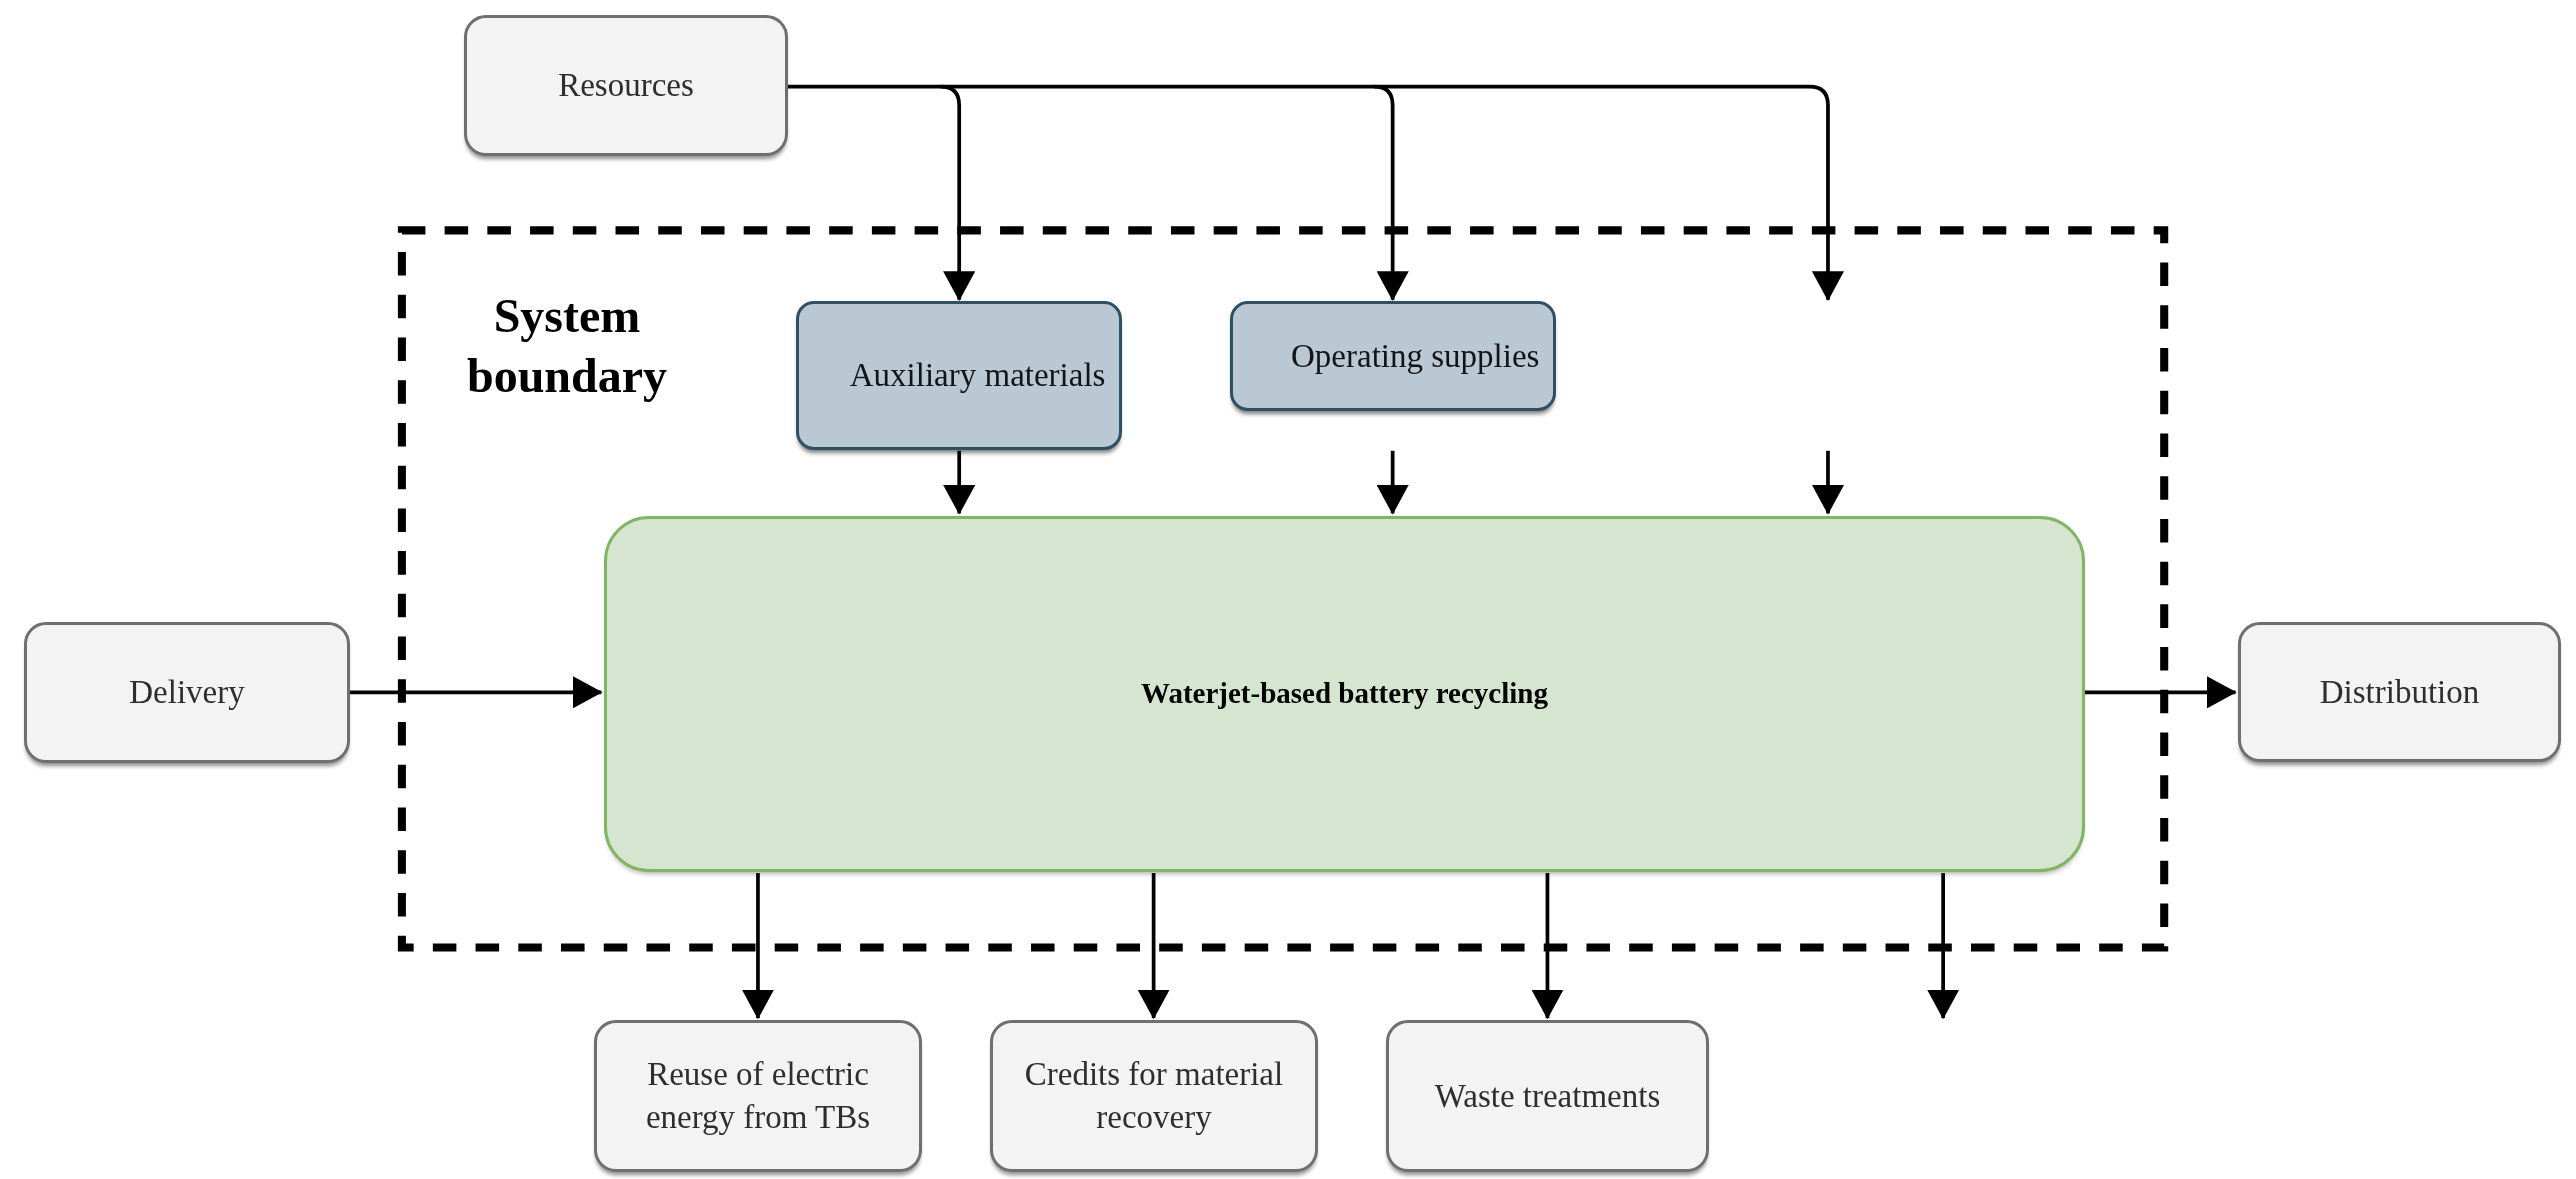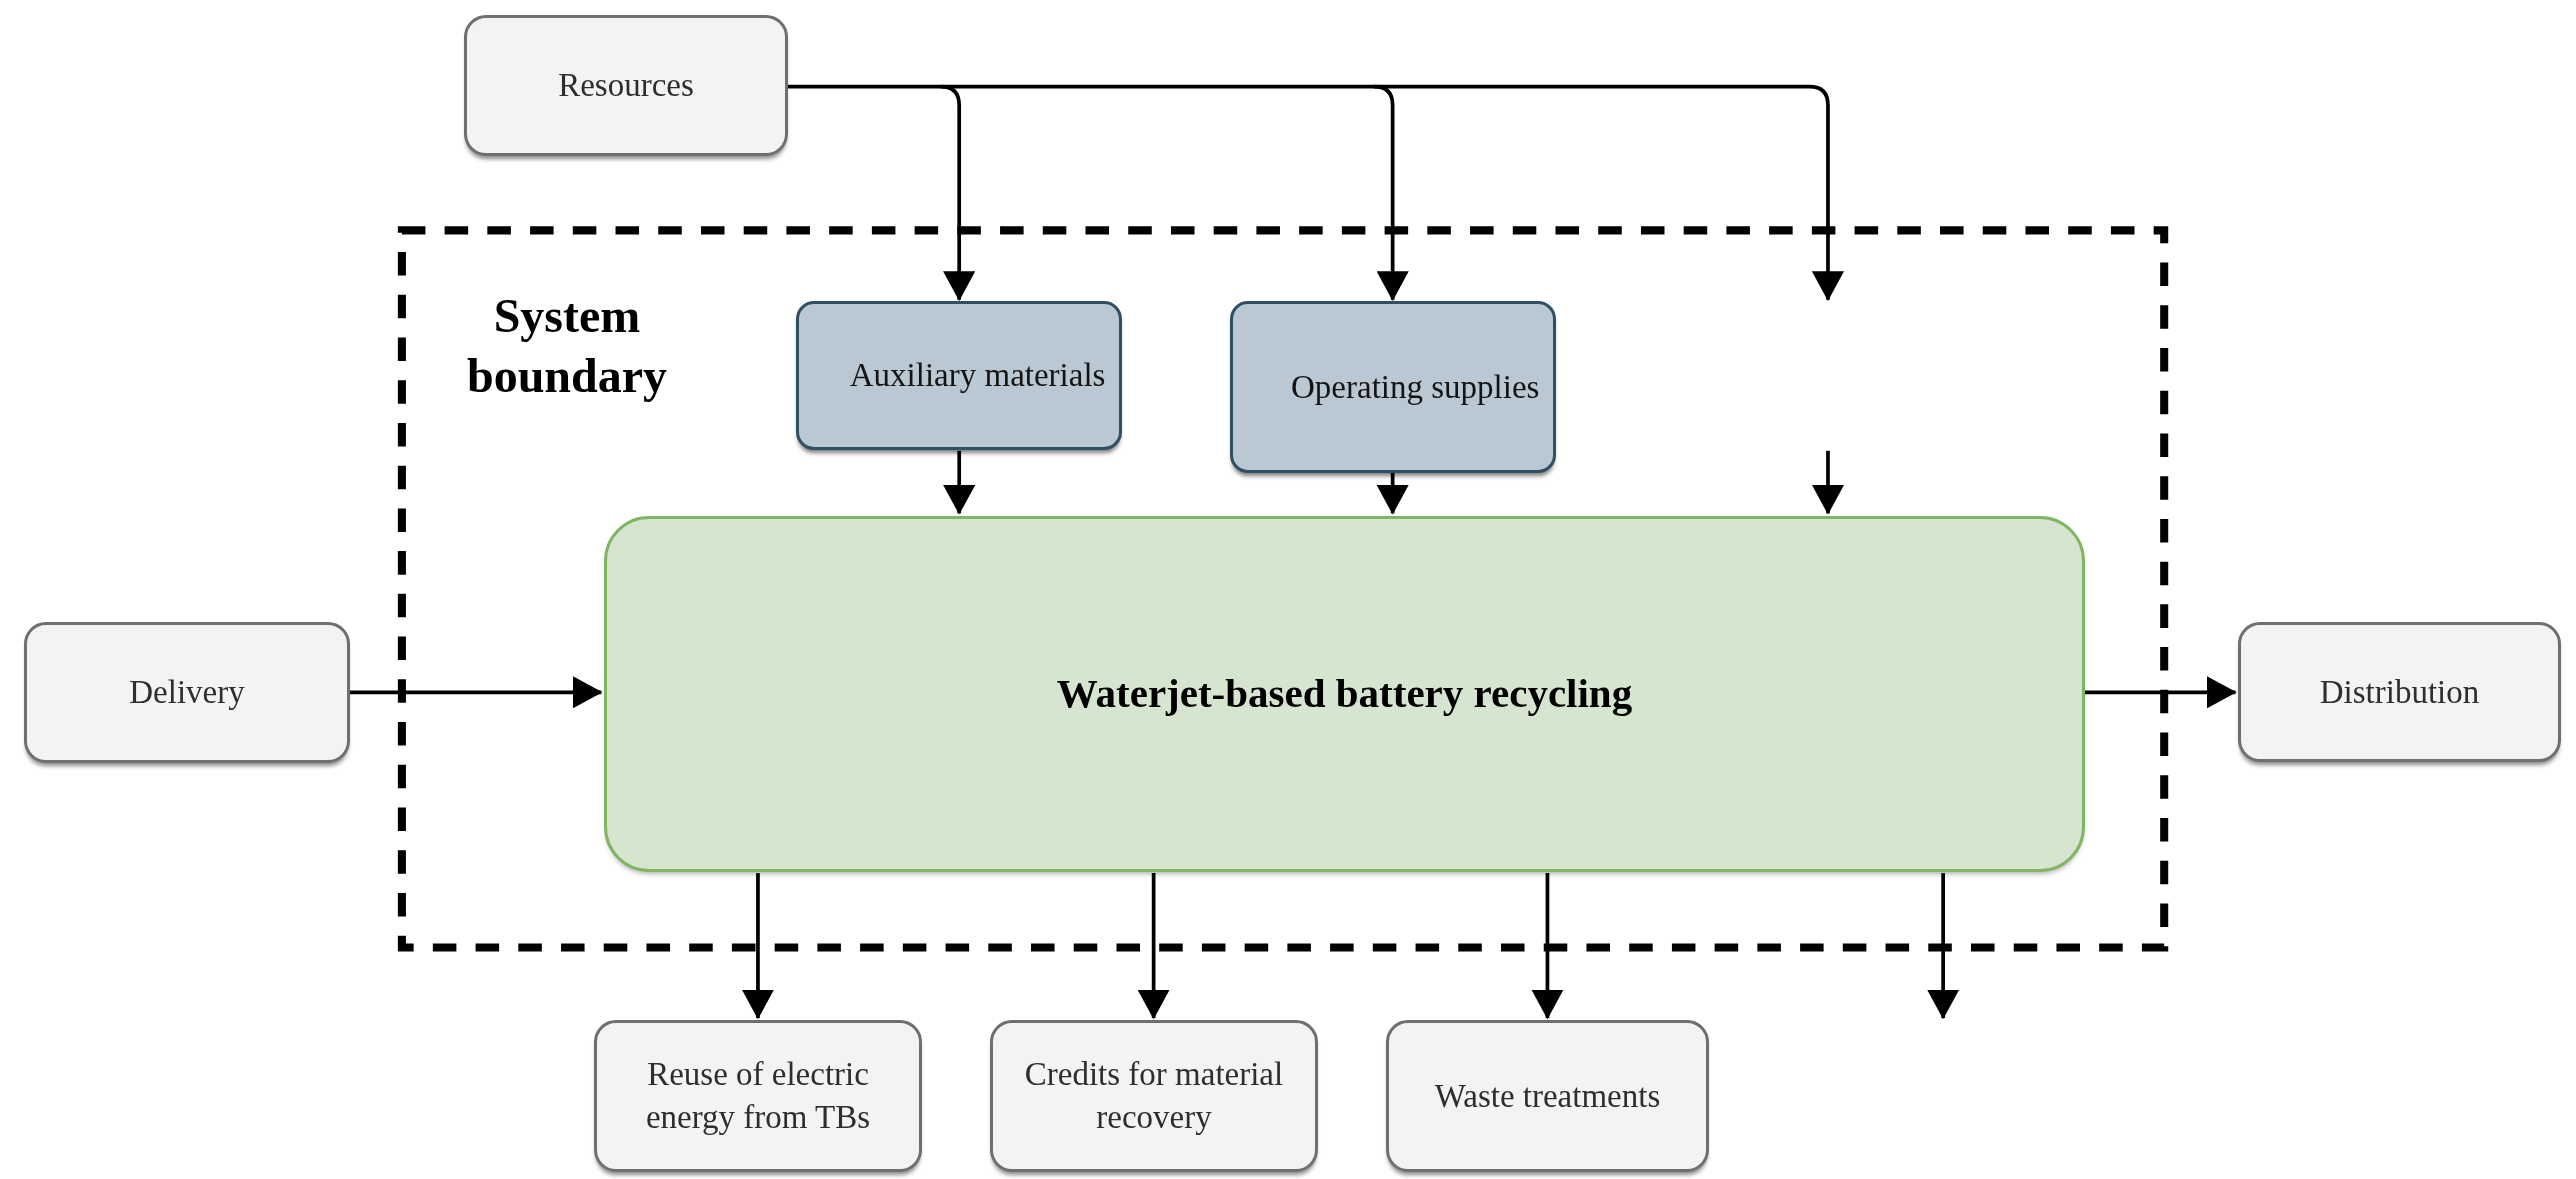--- a/index.html
+++ b/index.html
@@ -68,21 +68,21 @@
     color: var(--dark-text, #141414);
     border-radius: 25px;
     box-shadow: 0 5px 4.3px -2.5px rgba(0,0,0,0.35);
   }
   .green {
     background: var(--process-fill, #d5e5cf);
     border: 3.7px solid var(--process-border, #7fb563);
     color: #000000;
     border-radius: 45px;
     font-weight: bold;
-    font-size: 41px;
+    font-size: 29px;
     box-shadow: 0 5.6px 5.6px -3.7px rgba(0,0,0,0.3);
   }
   .sb-label {
     position: absolute;
     left: 437px;
     top: 286px;
     width: 260px;
     text-align: center;
     font-size: 48px;
     font-weight: bold;
@@ -126,21 +126,21 @@
     <span class="lbl">Resources</span>
   </div>
 
   <div class="sb-label">System
 boundary</div>
 
   <div class="node blue" style="left:796px; top:301px; width:326px; height:149px;">
     <span class="lbl">Auxiliary materials</span>
   </div>
 
-  <div class="node blue" style="left:1230px; top:301px; width:326px; height:172px;">
+  <div class="node blue" style="left:1230px; top:301px; width:326px; height:110px;">
     <span class="lbl">Operating supplies</span>
   </div>
 
 
   <div class="node green" style="left:604px; top:516px; width:1481px; height:356px;">
     <span class="lbl">Waterjet-based battery recycling</span>
   </div>
 
   <div class="node grey" style="left:24px; top:622px; width:326px; height:141px;">
     <span class="lbl">Delivery</span>

